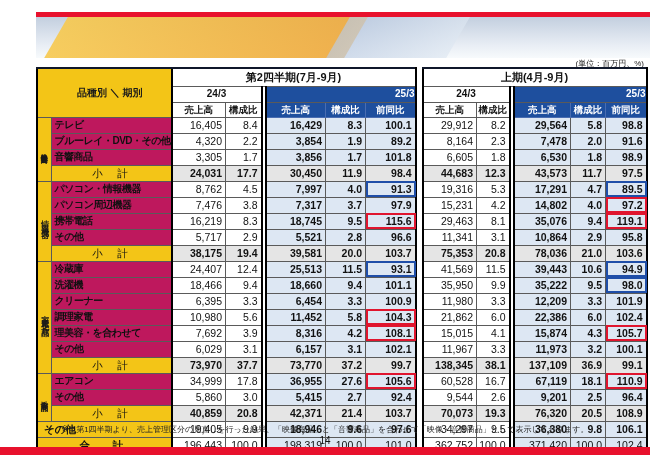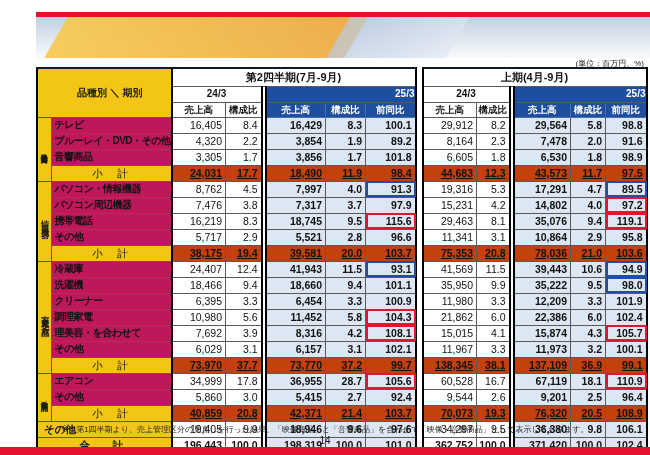--- a/index.html
+++ b/index.html
@@ -27,23 +27,23 @@
   th{font-weight:bold;}
   .hd-sec{font-size:11px;background:#fff;text-align:center;height:17px;}
   .hd-y24{font-size:10px;background:#fff;text-align:center;height:13px;}
   .hd-y25{font-size:10px;background:#1e4f9e;color:#fff;text-align:right;height:13px;}
   .hd-sub{font-size:9.5px;background:#fff;text-align:center;height:13px;}
   .hd-sub25{font-size:9.5px;background:#1e4f9e;color:#fff;text-align:center;height:13px;border-color:#4a6db1;}
   .hd-corner{background:#f3c517;font-size:10px;color:#1a1a1a;text-align:center;font-weight:bold;padding-left:11px;}
   .num{text-align:right;padding-right:3px;}
   .c24{background:#ffffff;}
   .c25{background:#dde7f3;font-weight:bold;}
-  tr.sub .c24,tr.sub .c25{background:#c2410c;font-weight:bold;text-decoration:underline;}
+  tr.sub .c24,tr.sub .c25{background:#e5e5e5;font-weight:bold;}
   tr.sub td.num{font-weight:bold;}
-  tr.total td.num{font-weight:bold;}
+  tr.total td.num{font-weight:normal;}
   .lbl{font-weight:bold;font-size:10px;letter-spacing:-0.5px;padding-left:3px;background:#be185d;text-align:left;}
   .sub-lbl{background:#f3c517;text-align:center;font-weight:normal;font-size:10.5px;letter-spacing:2px;}
   .lbl2{background:#f3c517;font-weight:bold;font-size:10.5px;padding-left:6px;text-align:left;}
   .lbl2.center{text-align:center;letter-spacing:6px;padding-left:0;}
   .cat{background:#f3c517;writing-mode:vertical-rl;text-orientation:upright;
        text-align:center;font-weight:bold;color:#1a1a1a;padding:1px 0;}
   .cat-av{font-size:7px;letter-spacing:0.5px;}
   .cat-info{font-size:8px;letter-spacing:4px;}
   .cat-home{font-size:8px;letter-spacing:3px;}
   .cat-season{font-size:7.5px;letter-spacing:1px;}
@@ -166,21 +166,21 @@
     <td class="gap"></td>
     <td class="num c25 bl2">6,530</td>
     <td class="num c25">1.8</td>
     <td class="num c25 br2">98.9</td>
   </tr>
   <tr class="sub">
     <td class="sub-lbl">小　計</td>
     <td class="num c24 bl2">24,031</td>
     <td class="num c24 br2">17.7</td>
     <td class="gap"></td>
-    <td class="num c25 bl2">18,490</td>
+    <td class="num c25 bl2">30,450</td>
     <td class="num c25">11.9</td>
     <td class="num c25 br2">98.4</td>
     <td class="gap"></td>
     <td class="num c24 bl2">44,683</td>
     <td class="num c24 br2">12.3</td>
     <td class="gap"></td>
     <td class="num c25 bl2">43,573</td>
     <td class="num c25">11.7</td>
     <td class="num c25 br2">97.5</td>
   </tr>
@@ -266,21 +266,21 @@
     <td class="num c25">21.0</td>
     <td class="num c25 br2">103.6</td>
   </tr>
 
   <tr>
     <td class="cat cat-home bl2" rowspan="7">家庭電化商品</td>
     <td class="lbl">冷蔵庫</td>
     <td class="num c24 bl2">24,407</td>
     <td class="num c24 br2">12.4</td>
     <td class="gap"></td>
-    <td class="num c25 bl2">41,943</td>
+    <td class="num c25 bl2">25,513</td>
     <td class="num c25">11.5</td>
     <td class="num c25 br2" data-box="blue">93.1</td>
     <td class="gap"></td>
     <td class="num c24 bl2">41,569</td>
     <td class="num c24 br2">11.5</td>
     <td class="gap"></td>
     <td class="num c25 bl2">39,443</td>
     <td class="num c25">10.6</td>
     <td class="num c25 br2" data-box="blue">94.9</td>
   </tr>
@@ -381,21 +381,21 @@
     <td class="num c25 br2">99.1</td>
   </tr>
 
   <tr>
     <td class="cat cat-season bl2" rowspan="3">季節商品</td>
     <td class="lbl">エアコン</td>
     <td class="num c24 bl2">34,999</td>
     <td class="num c24 br2">17.8</td>
     <td class="gap"></td>
     <td class="num c25 bl2">36,955</td>
-    <td class="num c25">28.7</td>
+    <td class="num c25">27.6</td>
     <td class="num c25 br2" data-box="red">105.6</td>
     <td class="gap"></td>
     <td class="num c24 bl2">60,528</td>
     <td class="num c24 br2">16.7</td>
     <td class="gap"></td>
     <td class="num c25 bl2">67,119</td>
     <td class="num c25">18.1</td>
     <td class="num c25 br2" data-box="red">110.9</td>
   </tr>
   <tr>

